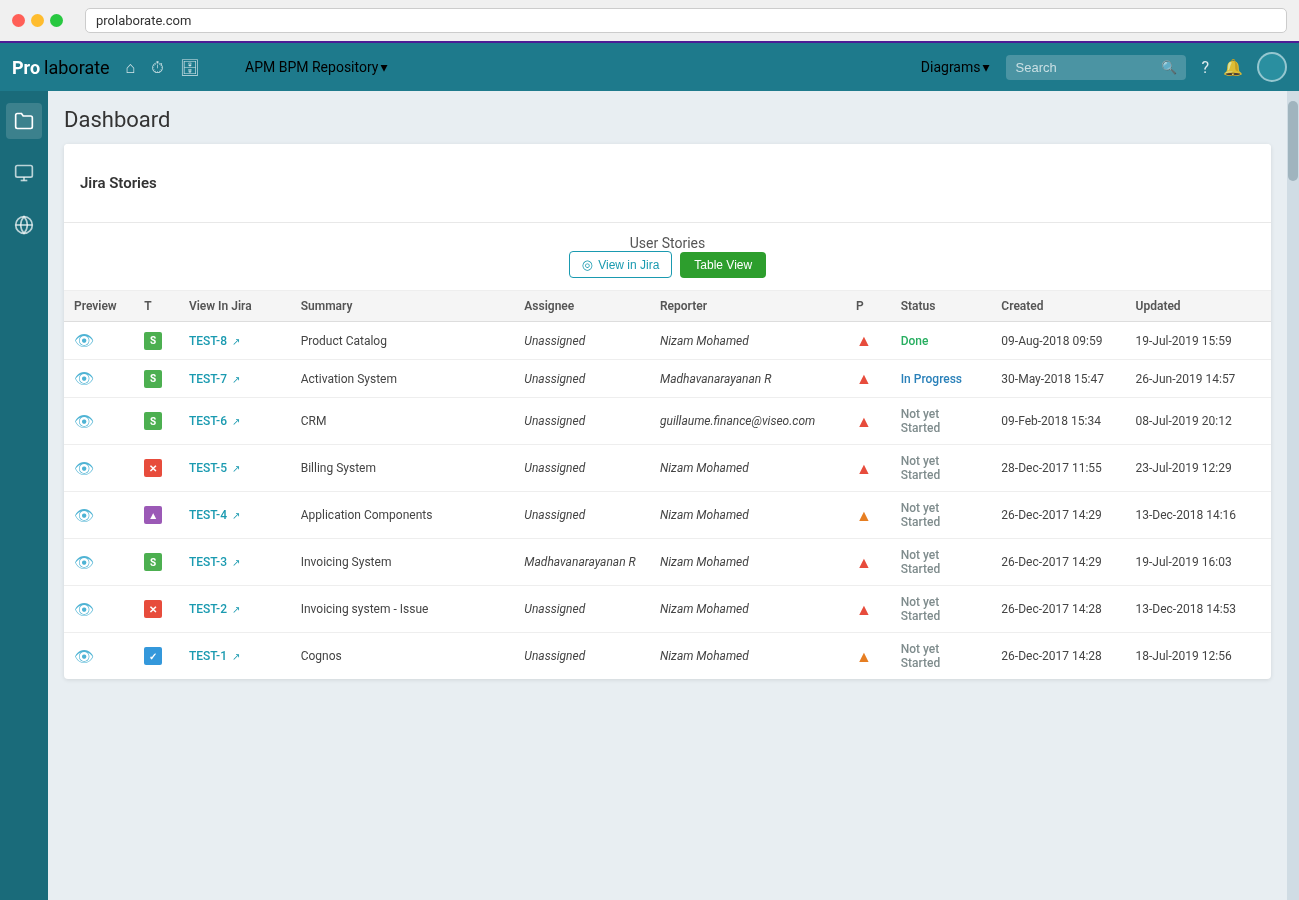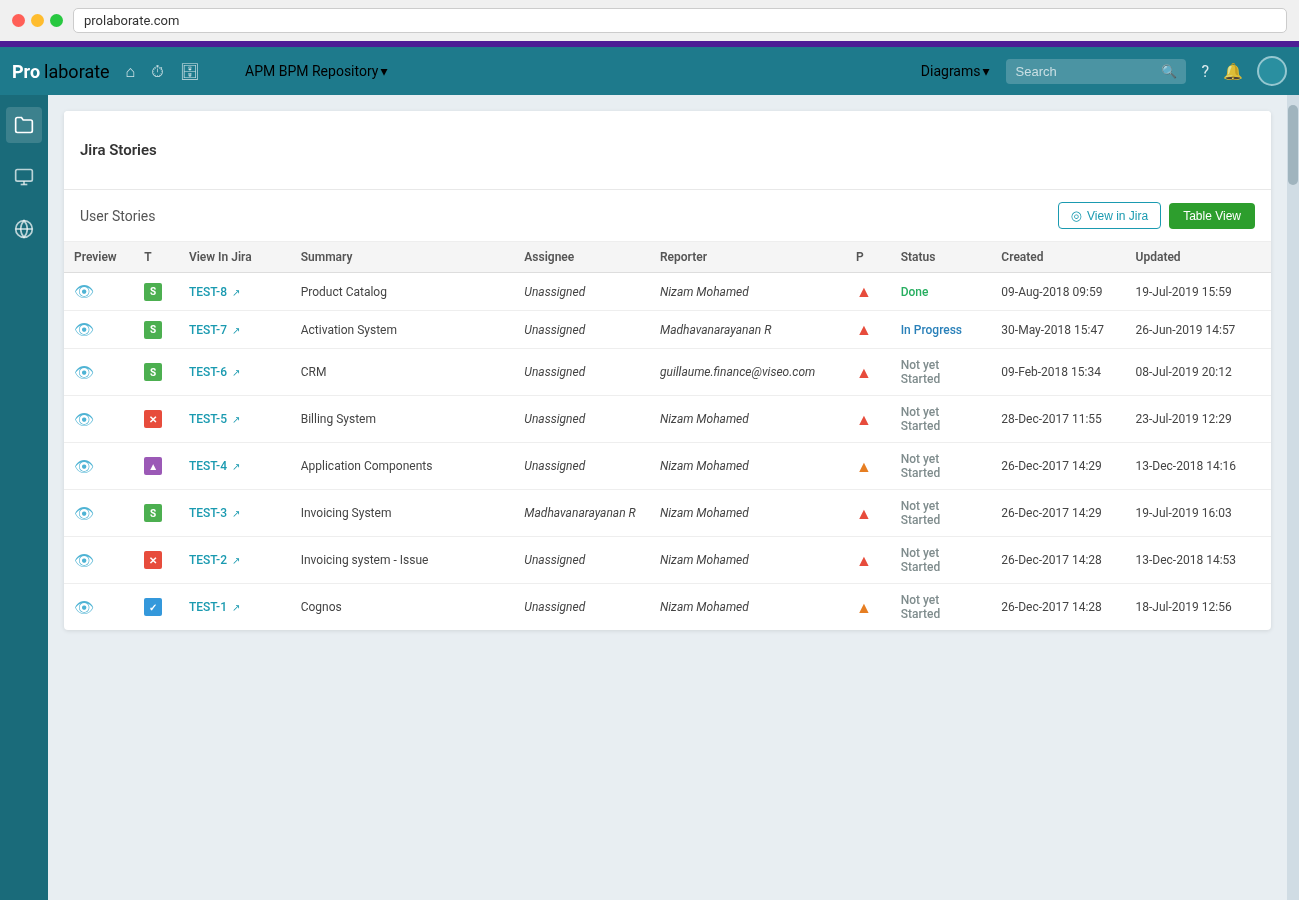--- a/index.html
+++ b/index.html
@@ -9,25 +9,25 @@
       width: 1299px;
       height: 900px;
       overflow: hidden;
       display: flex;
       flex-direction: column;
     }
 
     
     .browser-chrome {
       background: #f0f0f0;
-      border-bottom: 6px solid #4c1d95;
+      border-bottom: 2px solid #4c1d95;
       padding: 8px 12px;
       display: flex;
       align-items: center;
-      gap: 10px;
+      gap: 22px;
       flex-shrink: 0;
     }
     .traffic-lights {
       display: flex;
       gap: 6px;
     }
     .traffic-light {
       width: 13px; height: 13px; border-radius: 50%;
     }
     .tl-red { background: #ff5f57; }
@@ -152,20 +152,21 @@
       font-weight: 600;
     }
 
     
     .user-stories-header {
       display: flex;
       align-items: center;
       justify-content: space-between;
       padding: 12px 16px;
       border-bottom: 1px solid #eee;
+      flex-direction: column;
     }
     .user-stories-title {
       font-size: 14px;
       color: #555;
     }
     .header-actions {
       display: flex;
       gap: 8px;
       align-items: center;
     }
@@ -302,20 +303,23 @@
     <div class="sidebar-icon">
       <svg width="20" height="20" viewBox="0 0 24 24" fill="none" stroke="rgba(255,255,255,0.7)" stroke-width="2">
         <circle cx="12" cy="12" r="10"></circle>
         <line x1="2" y1="12" x2="22" y2="12"></line>
         <path d="M12 2a15.3 15.3 0 0 1 4 10 15.3 15.3 0 0 1-4 10 15.3 15.3 0 0 1-4-10 15.3 15.3 0 0 1 4-10z"></path>
       </svg>
     </div>
   </div>
 
   <div class="content-area">
+    <div class="page-title-area">
+      <span class="page-title">Dashboard</span>
+    </div>
 
     <div class="panel">
       <div class="panel-header">
         <h2>Jira Stories</h2>
       </div>
 
       <div class="user-stories-header">
         <span class="user-stories-title">User Stories</span>
         <div class="header-actions">
           <button class="btn-view-jira">

